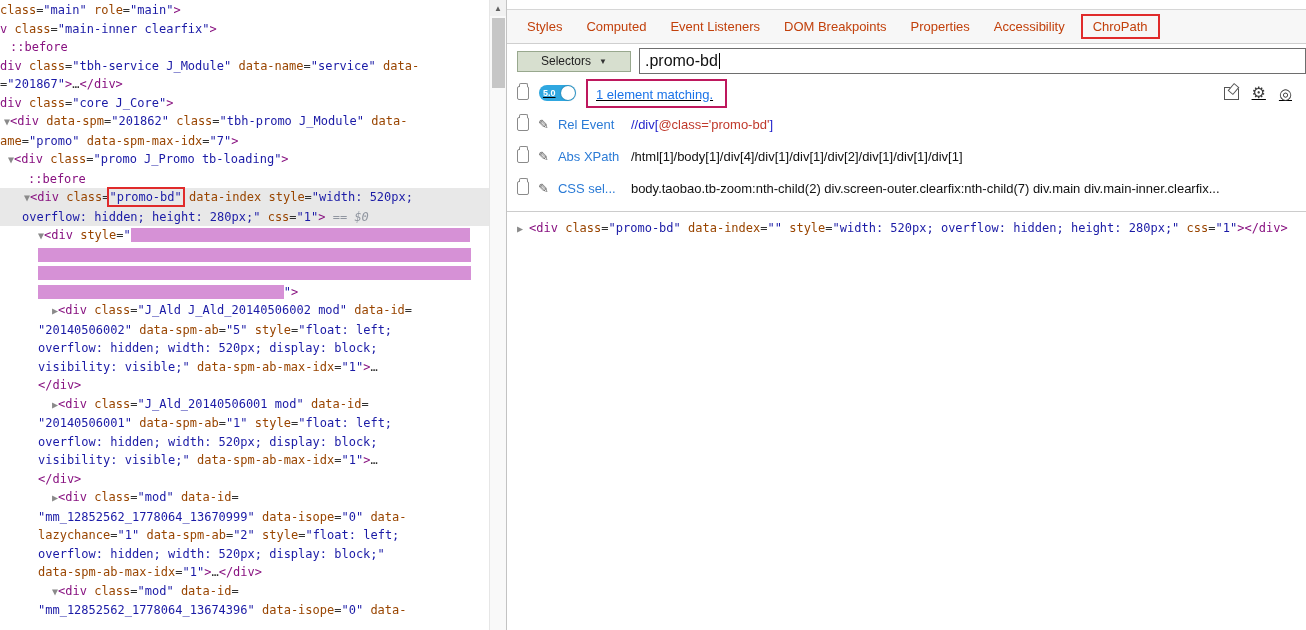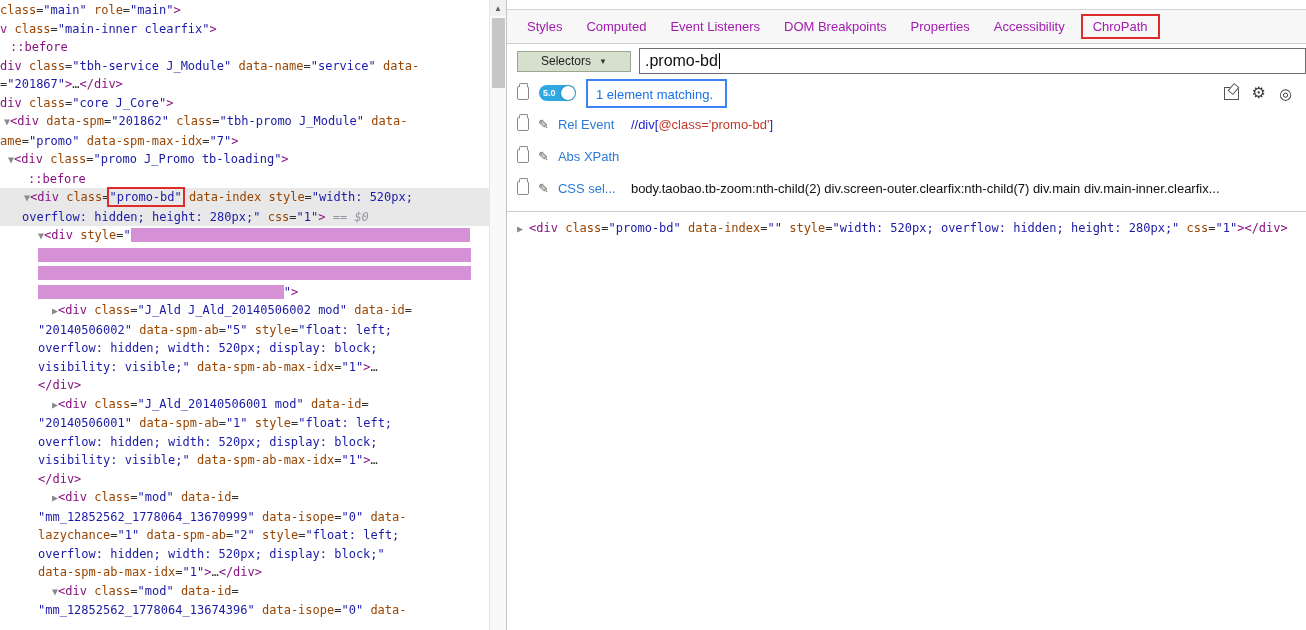--- a/index.html
+++ b/index.html
@@ -27,43 +27,43 @@
   .scroll .sbtn{height:16px;display:flex;align-items:center;justify-content:center;
                 font-size:8px;color:#606060;background:#f1f1f1;}
   .scroll .thumb{position:absolute;left:2px;top:18px;width:13px;height:70px;background:#c6c6c6;}
 
   
   .right{position:absolute;left:506px;top:0;width:800px;height:630px;background:#fff;
          border-left:1px solid #c3c3c3;box-sizing:border-box;}
   .tabstrip-gap{height:9px;background:#fff;}
   .tabs{display:flex;align-items:center;height:33px;background:#f7f7f7;
         border-top:1px solid #d6d6d6;border-bottom:1px solid #cfcfcf;padding-left:8px;
-        color:#a21caf;font-size:13px;}
+        color:#c2410c;font-size:13px;}
   .tab{padding:5px 12px;white-space:nowrap;}
   .tab.annot{border:2px solid #e02b2b;padding:3px 10px;margin-left:4px;}
 
   .toolbar{display:flex;align-items:center;height:34px;padding:0 0 0 10px;gap:8px;}
   .selectors{display:flex;align-items:center;gap:8px;background:#d7dfcf;border:1px solid #98a88e;
              padding:2px 23px;font-size:12px;color:#222;height:21px;box-sizing:border-box;}
   .selectors .chev{font-size:8px;color:#333;}
   .qinput{flex:1;height:24px;border:1px solid #6e6e6e;display:flex;align-items:center;
           padding:0 5px;font-size:16px;color:#111;background:#fff;margin-right:0;}
   .caret{width:1px;height:16px;background:#000;margin-left:1px;}
 
-  .mrow{display:flex;align-items:center;height:30px;padding:0 10px;gap:10px;}
+  .mrow{display:flex;align-items:center;height:30px;padding:0 10px;gap:10px;text-decoration:underline;}
   .copy-ic{display:inline-block;width:10px;height:12px;border:1px solid #8a8a8a;border-radius:2px;
            position:relative;background:#fff;flex:none;}
   .copy-ic::before{content:"";position:absolute;left:1px;top:-4px;width:7px;height:3px;
                    border:1px solid #8a8a8a;border-bottom:none;border-radius:2px 2px 0 0;background:#fff;}
   .toggle{width:37px;height:16px;border-radius:9px;background:#2fa7e0;position:relative;
           color:#fff;font-size:9px;font-weight:bold;display:flex;align-items:center;
           padding-left:4px;box-sizing:border-box;flex:none;}
   .knob{position:absolute;right:1px;top:1px;width:14px;height:14px;border-radius:50%;
         background:#fff;box-shadow:0 0 2px rgba(0,0,0,.45);}
-  .match-wrap{border:2px solid #3b82f6;padding:4px 12px 3px 8px;}
+  .match-wrap{border:2px solid #be185d;padding:4px 12px 3px 8px;}
   .match{color:#1a73e8;font-size:13px;}
   .ricons{margin-left:auto;display:flex;align-items:center;gap:13px;padding-right:4px;color:#3c3c3c;}
   .panel-ic{display:inline-block;width:13px;height:11px;border:1px solid #555;position:relative;}
   .panel-ic::after{content:"";position:absolute;right:1px;top:-4px;width:5px;height:8px;
                    border:1px solid #555;background:#fff;transform:rotate(40deg);}
   .gear-ic{font-size:16px;line-height:1;}
   .circ-ic{font-size:15px;line-height:1;}
 
   .xrows{display:block;}
   .xrow{display:flex;align-items:center;min-height:32px;padding:0 10px;gap:9px;font-size:13px;}
@@ -168,20 +168,21 @@
         <div class="xrow">
           <span class="copy-ic"></span>
           <span class="pencil-ic">✎</span>
           <span class="xlabel">Rel Event</span>
           <span class="xval"><span class="xb">//div[</span><span class="xr">@class='promo-bd'</span><span class="xb">]</span></span>
         </div>
         <div class="xrow">
           <span class="copy-ic"></span>
           <span class="pencil-ic">✎</span>
           <span class="xlabel">Abs XPath</span>
+          <span class="xval"><span class="xd">/html[1]/body[1]/div[4]/div[1]/div[1]/div[2]/div[1]/div[1]/div[1]</span></span>
         </div>
         <div class="xrow">
           <span class="copy-ic"></span>
           <span class="pencil-ic">✎</span>
           <span class="xlabel">CSS sel...</span>
           <span class="xval"><span class="xd">body.taobao.tb-zoom:nth-child(2) div.screen-outer.clearfix:nth-child(7) div.main div.main-inner.clearfix...</span></span>
         </div>
       </div>
 
     <div class="result"><span class="tk g">▶ </span><span class="tk t">&lt;div </span><span class="tk a">class</span><span class="tk p">=</span><span class="tk v">"promo-bd"</span><span class="tk p"> </span><span class="tk a">data-index</span><span class="tk p">=</span><span class="tk v">""</span><span class="tk p"> </span><span class="tk a">style</span><span class="tk p">=</span><span class="tk v">"width: 520px; overflow: hidden; height: 280px;"</span><span class="tk p"> </span><span class="tk a">css</span><span class="tk p">=</span><span class="tk v">"1"</span><span class="tk t">&gt;</span><span class="tk t">&lt;/div&gt;</span></div>

